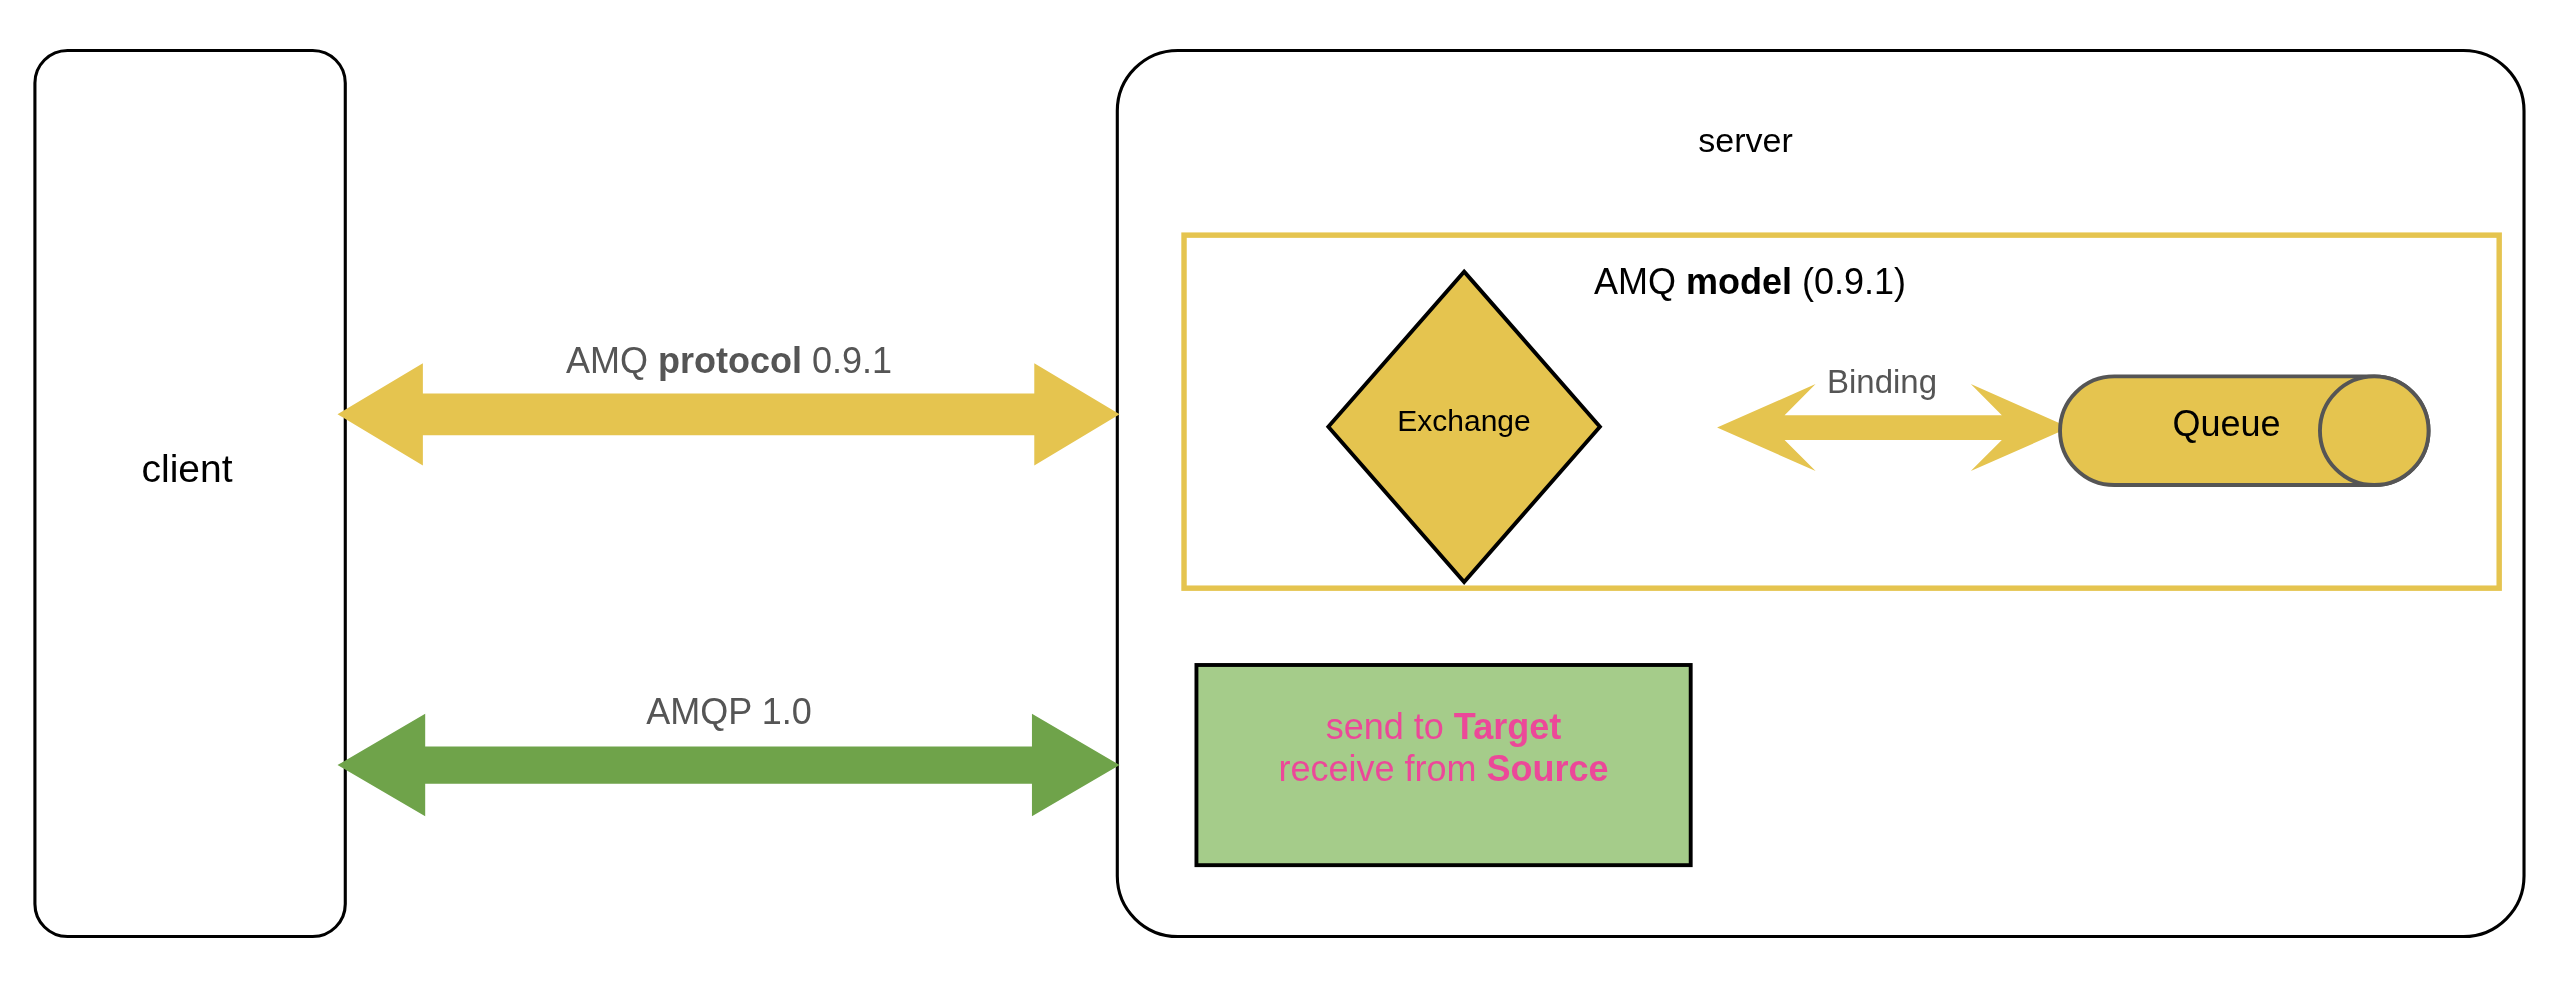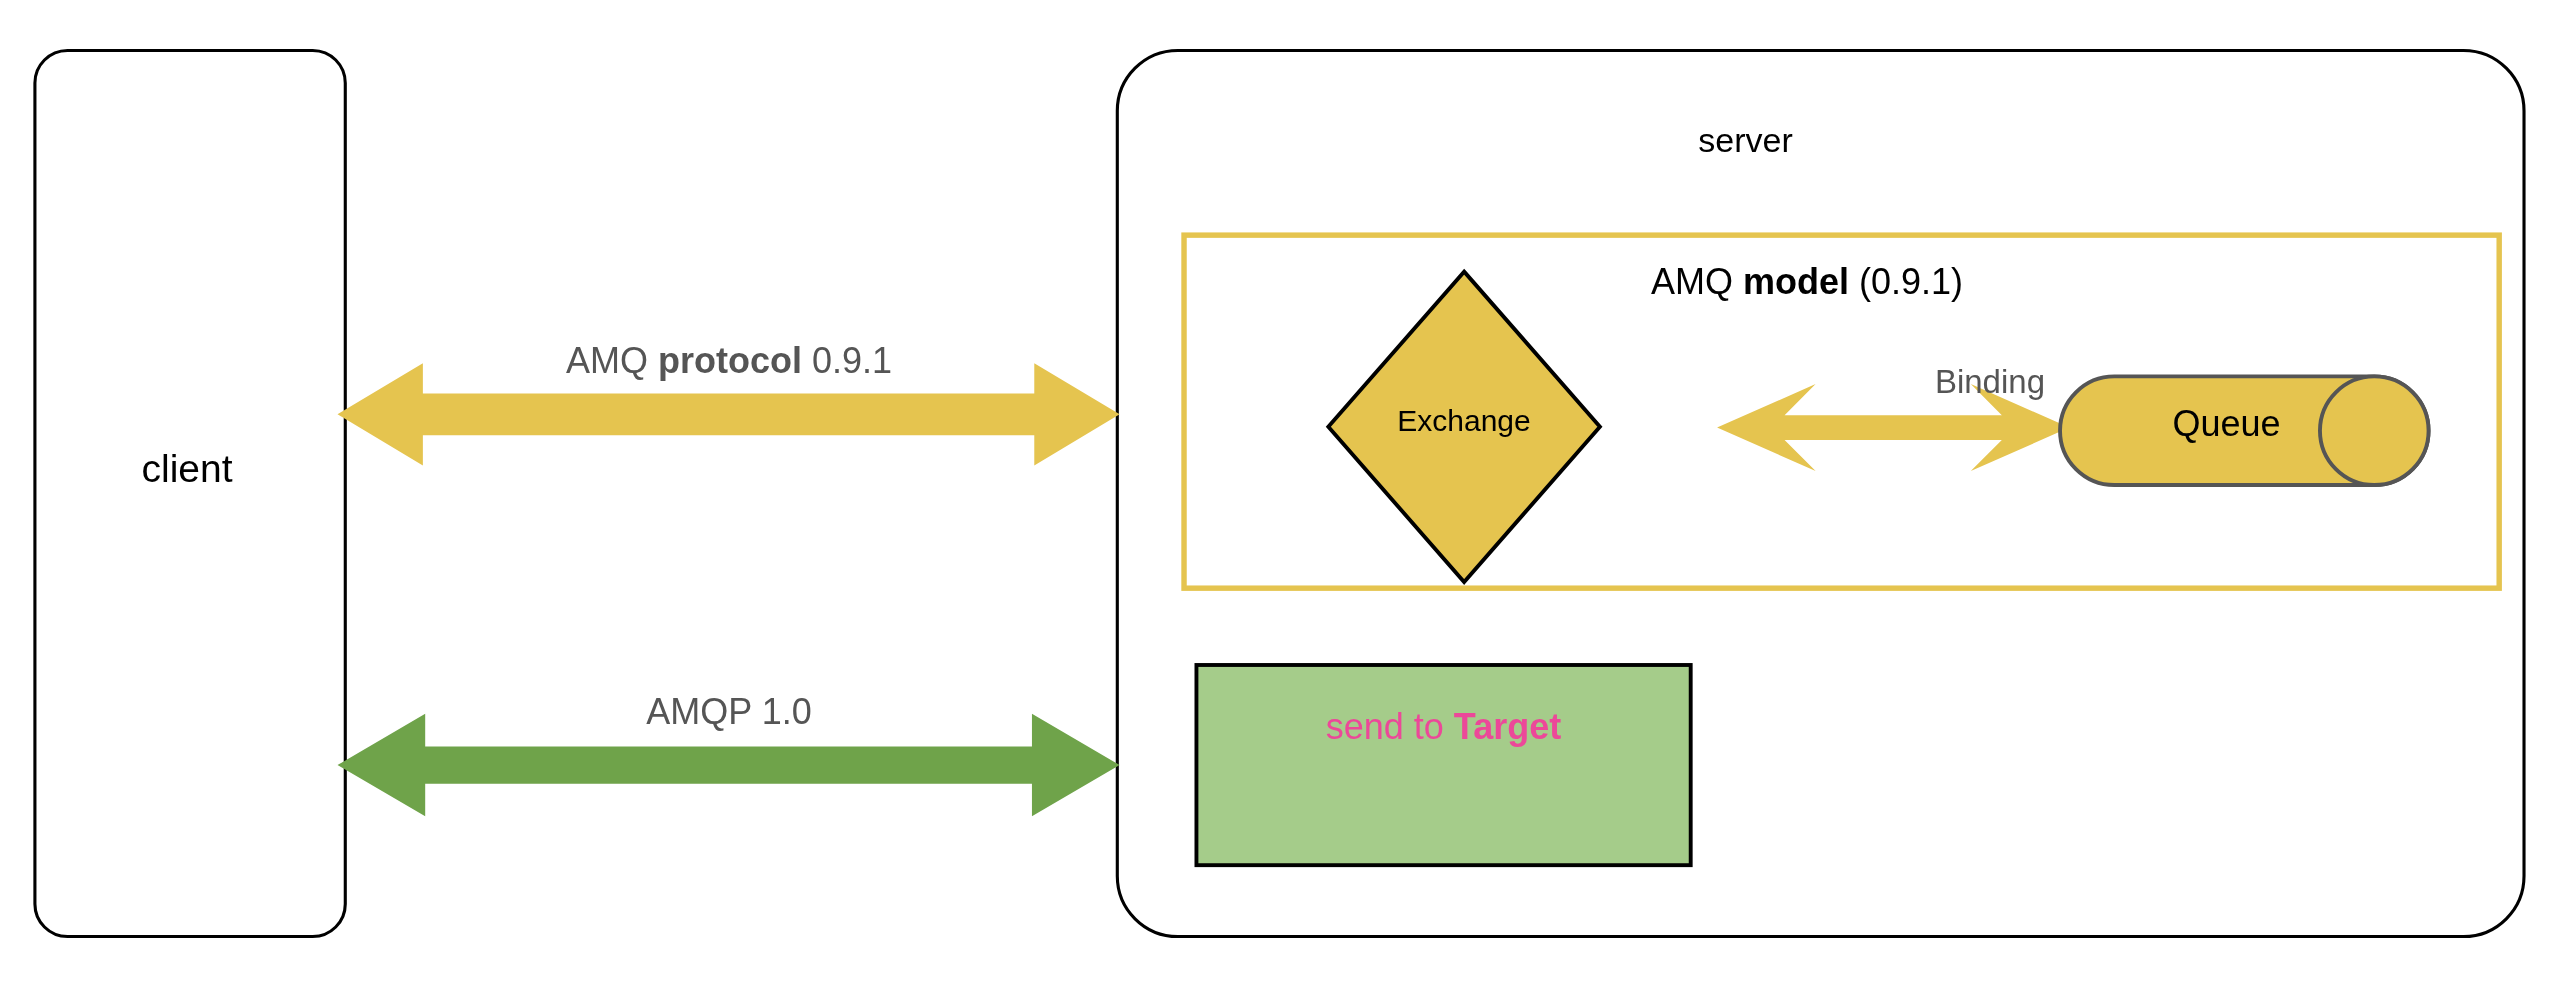--- a/index.html
+++ b/index.html
@@ -55,40 +55,40 @@
   }
   .lbl-amqp10 {
     left: 341px;
     top: 691px;
     width: 776px;
     text-align: center;
     font-size: 36px;
     color: #555555;
   }
   .lbl-amq-model {
-    left: 1489px;
+    left: 1432px;
     top: 261px;
     width: 636px;
     text-align: center;
     font-size: 36px;
     color: #000000;
   }
   .lbl-exchange {
     left: 1309px;
     top: 403px;
     width: 310px;
     text-align: center;
     font-size: 30px;
     color: #000000;
   }
   .lbl-binding {
     left: 1719px;
     top: 363px;
     width: 326px;
-    text-align: right;
+    text-align: center;
     font-size: 33px;
     color: #555555;
   }
   .lbl-queue {
     left: 2079px;
     top: 403px;
     width: 295px;
     text-align: center;
     font-size: 36px;
     color: #000000;
@@ -149,16 +149,17 @@
   <div class="lbl lbl-amq-model"><span>AMQ </span><span class="b">model</span><span> (0.9.1)</span></div>
 
   <div class="lbl lbl-exchange">Exchange</div>
 
   <div class="lbl lbl-binding">Binding</div>
 
   <div class="lbl lbl-queue">Queue</div>
 
   <div class="lbl lbl-green">
     <div><span>send to </span><span class="b">Target</span></div>
+    <div><span>receive from </span><span class="b">Source</span></div>
   </div>
 
 </div>
 
 
 </body></html>

